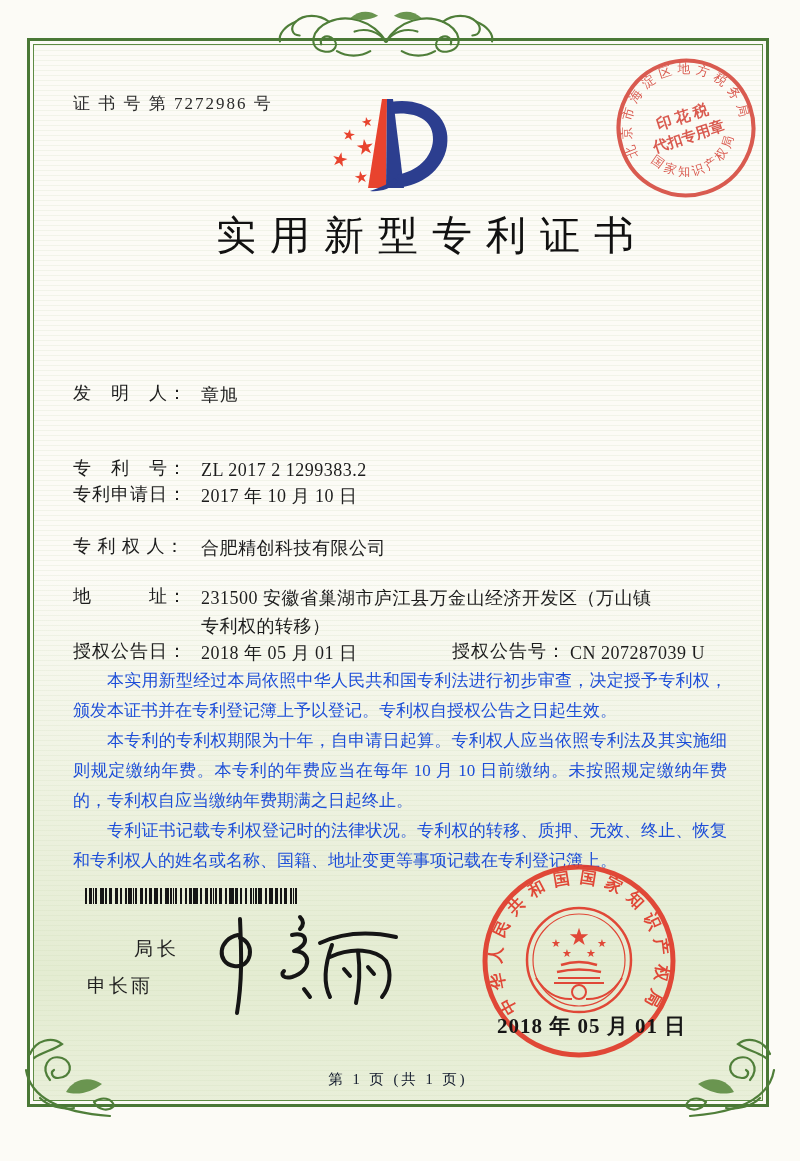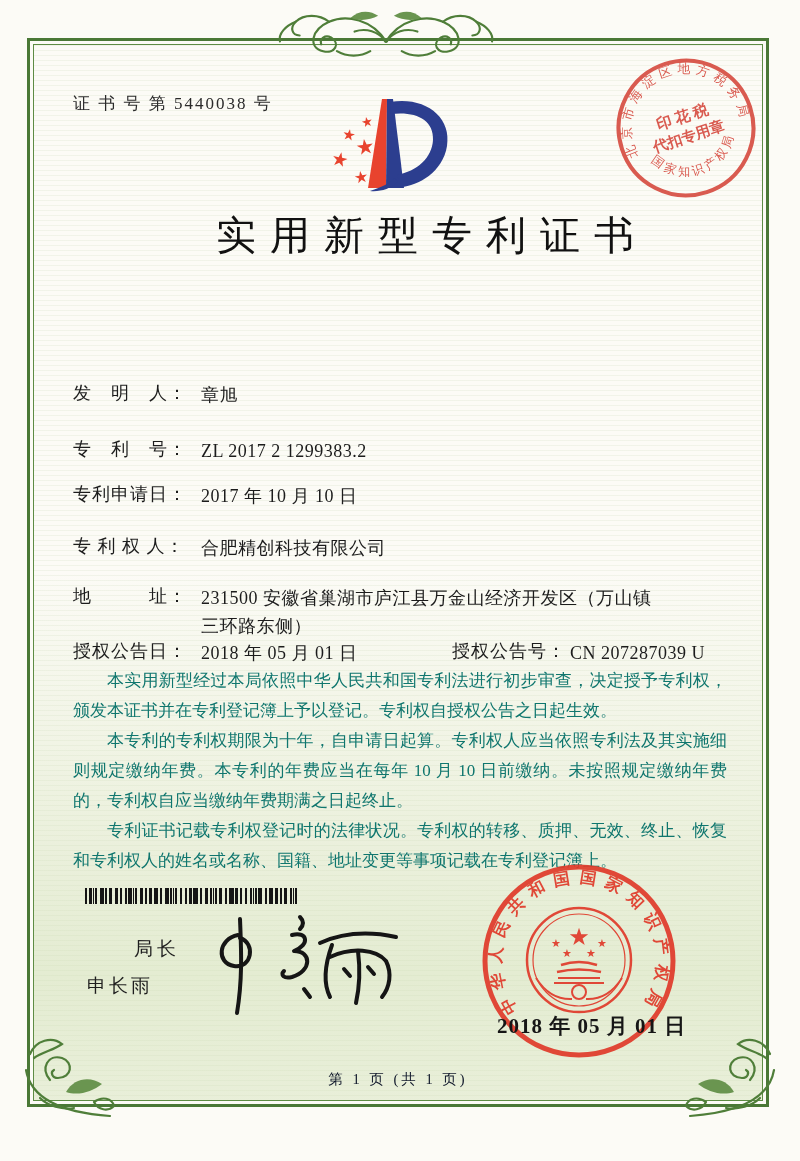--- a/index.html
+++ b/index.html
@@ -36,21 +36,21 @@
     left:27px;top:208px;width:796px;text-align:center;
     font-size:40px;font-weight:normal;letter-spacing:14px;color:#111;
     text-indent:14px;
   }
   .frow{left:73px;width:660px;font-size:18px;color:#1c1c1c;}
   .flabel{display:inline-block;min-width:128px;letter-spacing:1px;vertical-align:top;}
   .fvalue{letter-spacing:0.5px;display:inline-block;vertical-align:top;line-height:28px;}
   .frow-right{position:absolute;left:379px;top:0;white-space:nowrap;text-decoration:underline;}
   .frow-right .flabel{min-width:0;margin-right:4px;}
   .paragraphs{left:73px;top:666px;width:654px;font-size:17px;line-height:30px;
-    text-align:justify;color:#0f766e;}
+    text-align:justify;color:#1d4ed8;}
   .paragraphs p{margin:0;text-indent:2em;}
   .barcode{
     left:85px;top:888px;width:212px;height:16px;
     background:
       repeating-linear-gradient(90deg,#151515 0 2px,transparent 2px 5px),
       repeating-linear-gradient(90deg,#151515 0 1px,transparent 1px 8px),
       repeating-linear-gradient(90deg,transparent 0 4px,#151515 4px 6px,transparent 6px 13px);
   }
   .director-title{left:87px;top:936px;font-size:19px;letter-spacing:4px;margin-left:47px;}
   .director-name{left:87px;top:973px;font-size:19px;letter-spacing:3px;}
@@ -111,21 +111,21 @@
     <g transform="translate(112,0) scale(-1,1)" stroke="#4f7e39" stroke-width="2.2" fill="none" stroke-linecap="round">
       <path d="M 16 52 C 20 76 44 94 100 98"></path>
       <path d="M 40 62 C 30 50 38 36 52 40 C 64 44 62 60 48 60 C 42 60 40 54 44 52"></path>
       <path d="M 56 74 C 64 60 80 58 92 66 C 82 74 68 78 56 74 Z" fill="#6a9550" stroke="none"></path>
       <path d="M 20 36 C 26 22 42 18 52 26 C 44 32 32 34 24 40"></path>
       <path d="M 84 84 C 92 78 102 80 104 88 C 98 94 88 92 84 84"></path>
       <path d="M 30 80 C 38 88 52 92 64 90"></path>
     </g>
   </svg>
 
-  <div class="abs cert-no">证 书 号 第 5440038 号</div>
+  <div class="abs cert-no">证 书 号 第 7272986 号</div>
 
   <svg class="abs logo" width="205" height="128" viewBox="0 0 205 128">
     <polygon points="84,13 89,13 88,102 70,102" fill="#e8432e"></polygon>
     <polygon points="89,13 95,13 106,102 88,102" fill="#2c3e8f"></polygon>
     <path d="M 92 16 C 126 10 154 30 149 60 C 145 86 120 100 103 101 L 99 89 C 119 85 134 72 135 54 C 136 33 117 25 93 28 Z" fill="#2c3e8f"></path>
     <path d="M 100 96 C 92 103 82 106 72 105 C 84 101 92 97 97 92 Z" fill="#2c3e8f"></path>
     <g fill="#e8432e" text-anchor="middle" font-family="'DejaVu Sans',sans-serif">
       <text x="69" y="36" font-size="13" dominant-baseline="central" transform="rotate(-12 69 36)">★</text>
       <text x="51" y="49" font-size="15" dominant-baseline="central" transform="rotate(10 51 49)">★</text>
       <text x="67" y="61" font-size="21" dominant-baseline="central" transform="rotate(-8 67 61)">★</text>
@@ -148,31 +148,31 @@
       <text x="72.5" y="66" font-size="15" fill="#d5453a" text-anchor="middle" font-weight="bold">印 花 税</text>
       <text x="72.5" y="86" font-size="14.5" fill="#d5453a" text-anchor="middle" font-weight="bold">代扣专用章</text>
     </g>
   </svg>
 
   <div class="abs title">实用新型专利证书</div>
 
   <div class="abs frow" style="top:381px">
     <span class="flabel">发　明　人：</span><span class="fvalue">章旭</span>
   </div>
-  <div class="abs frow" style="top:437px">
+  <div class="abs frow" style="top:456px">
     <span class="flabel">专　利　号：</span><span class="fvalue">ZL 2017 2 1299383.2</span>
   </div>
   <div class="abs frow" style="top:482px">
     <span class="flabel">专利申请日：</span><span class="fvalue">2017 年 10 月 10 日</span>
   </div>
   <div class="abs frow" style="top:534px">
     <span class="flabel">专 利 权 人：</span><span class="fvalue">合肥精创科技有限公司</span>
   </div>
   <div class="abs frow" style="top:584px">
-    <span class="flabel">地　　　址：</span><span class="fvalue"><span>231500 安徽省巢湖市庐江县万金山经济开发区（万山镇</span><br><span>三环路东侧）</span></span>
+    <span class="flabel">地　　　址：</span><span class="fvalue"><span>231500 安徽省巢湖市庐江县万金山经济开发区（万山镇</span><br><span>专利权的转移）</span></span>
   </div>
   <div class="abs frow" style="top:639px">
     <span class="flabel">授权公告日：</span><span class="fvalue">2018 年 05 月 01 日</span>
     <span class="frow-right">
       <span class="flabel">授权公告号：</span><span class="fvalue">CN 207287039 U</span>
     </span>
   </div>
 
   <div class="abs paragraphs">
     <p>本实用新型经过本局依照中华人民共和国专利法进行初步审查，决定授予专利权，颁发本证书并在专利登记簿上予以登记。专利权自授权公告之日起生效。</p>

